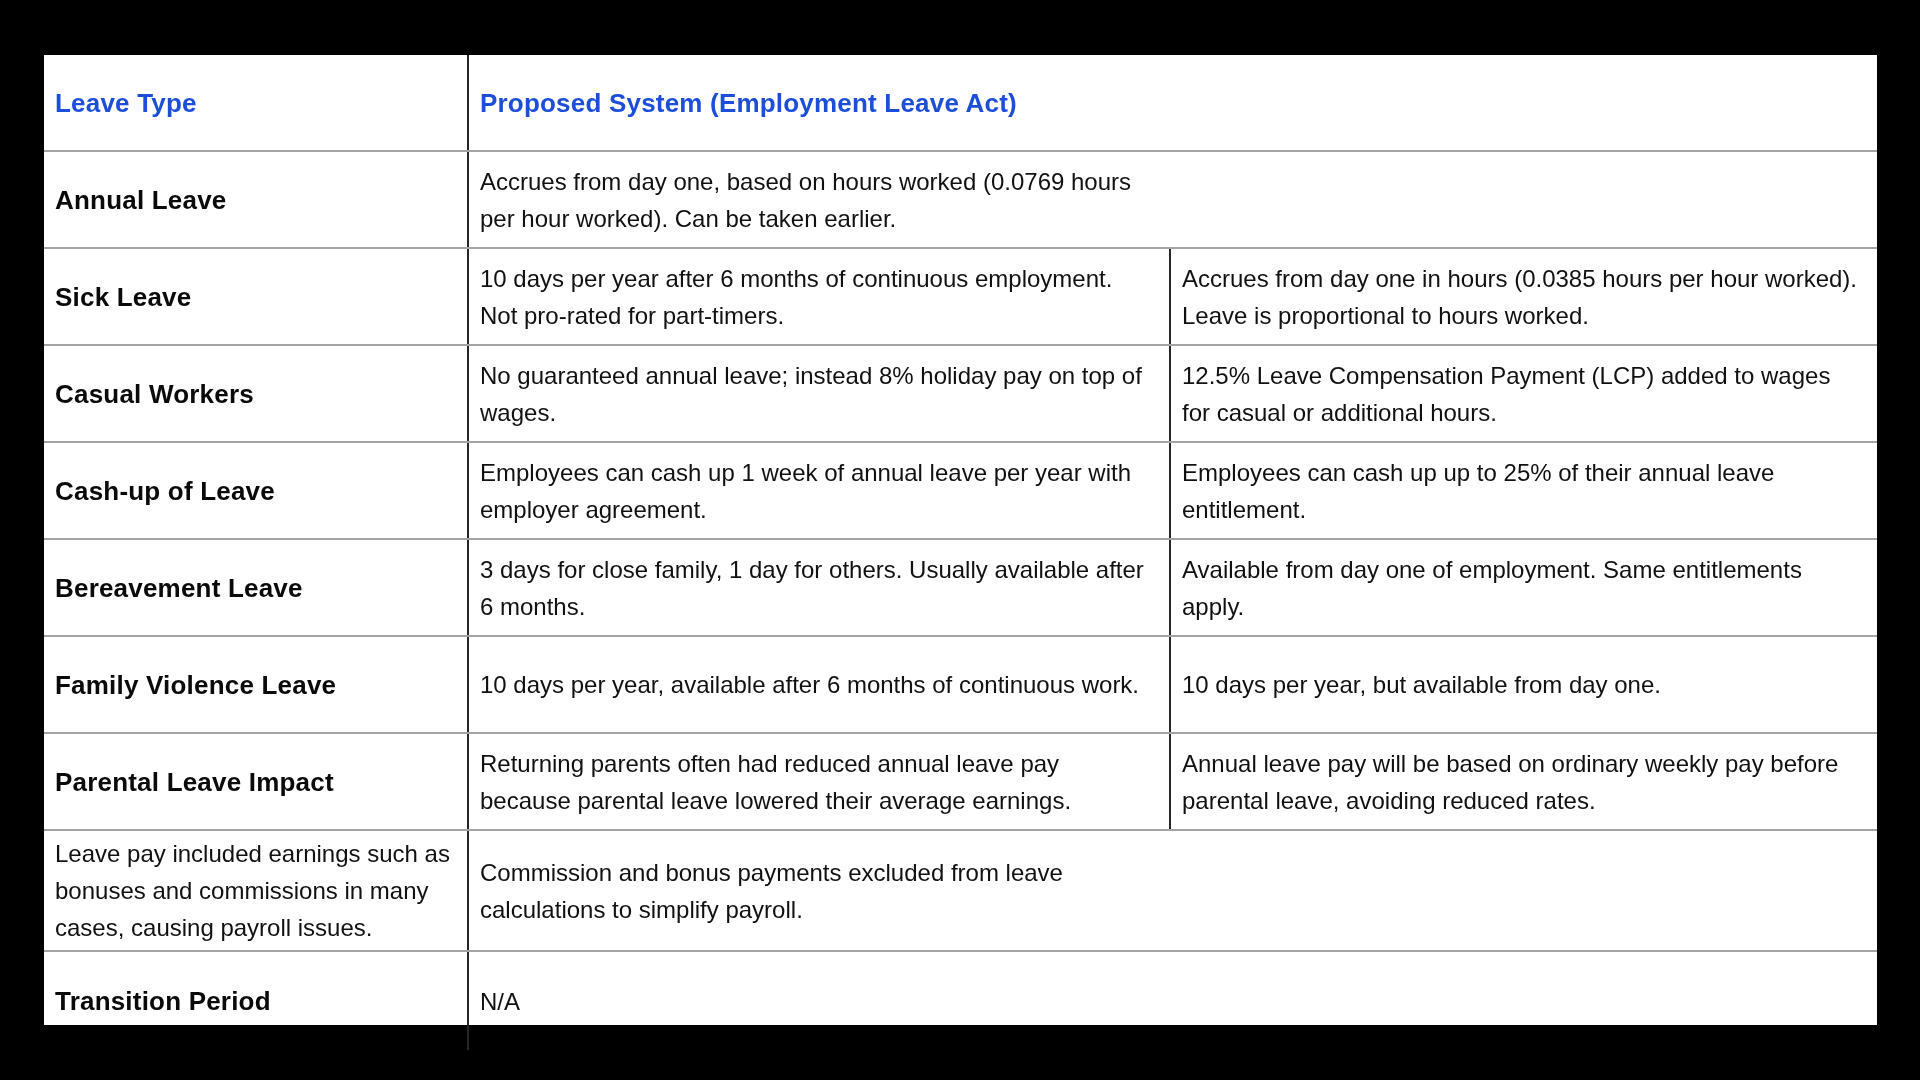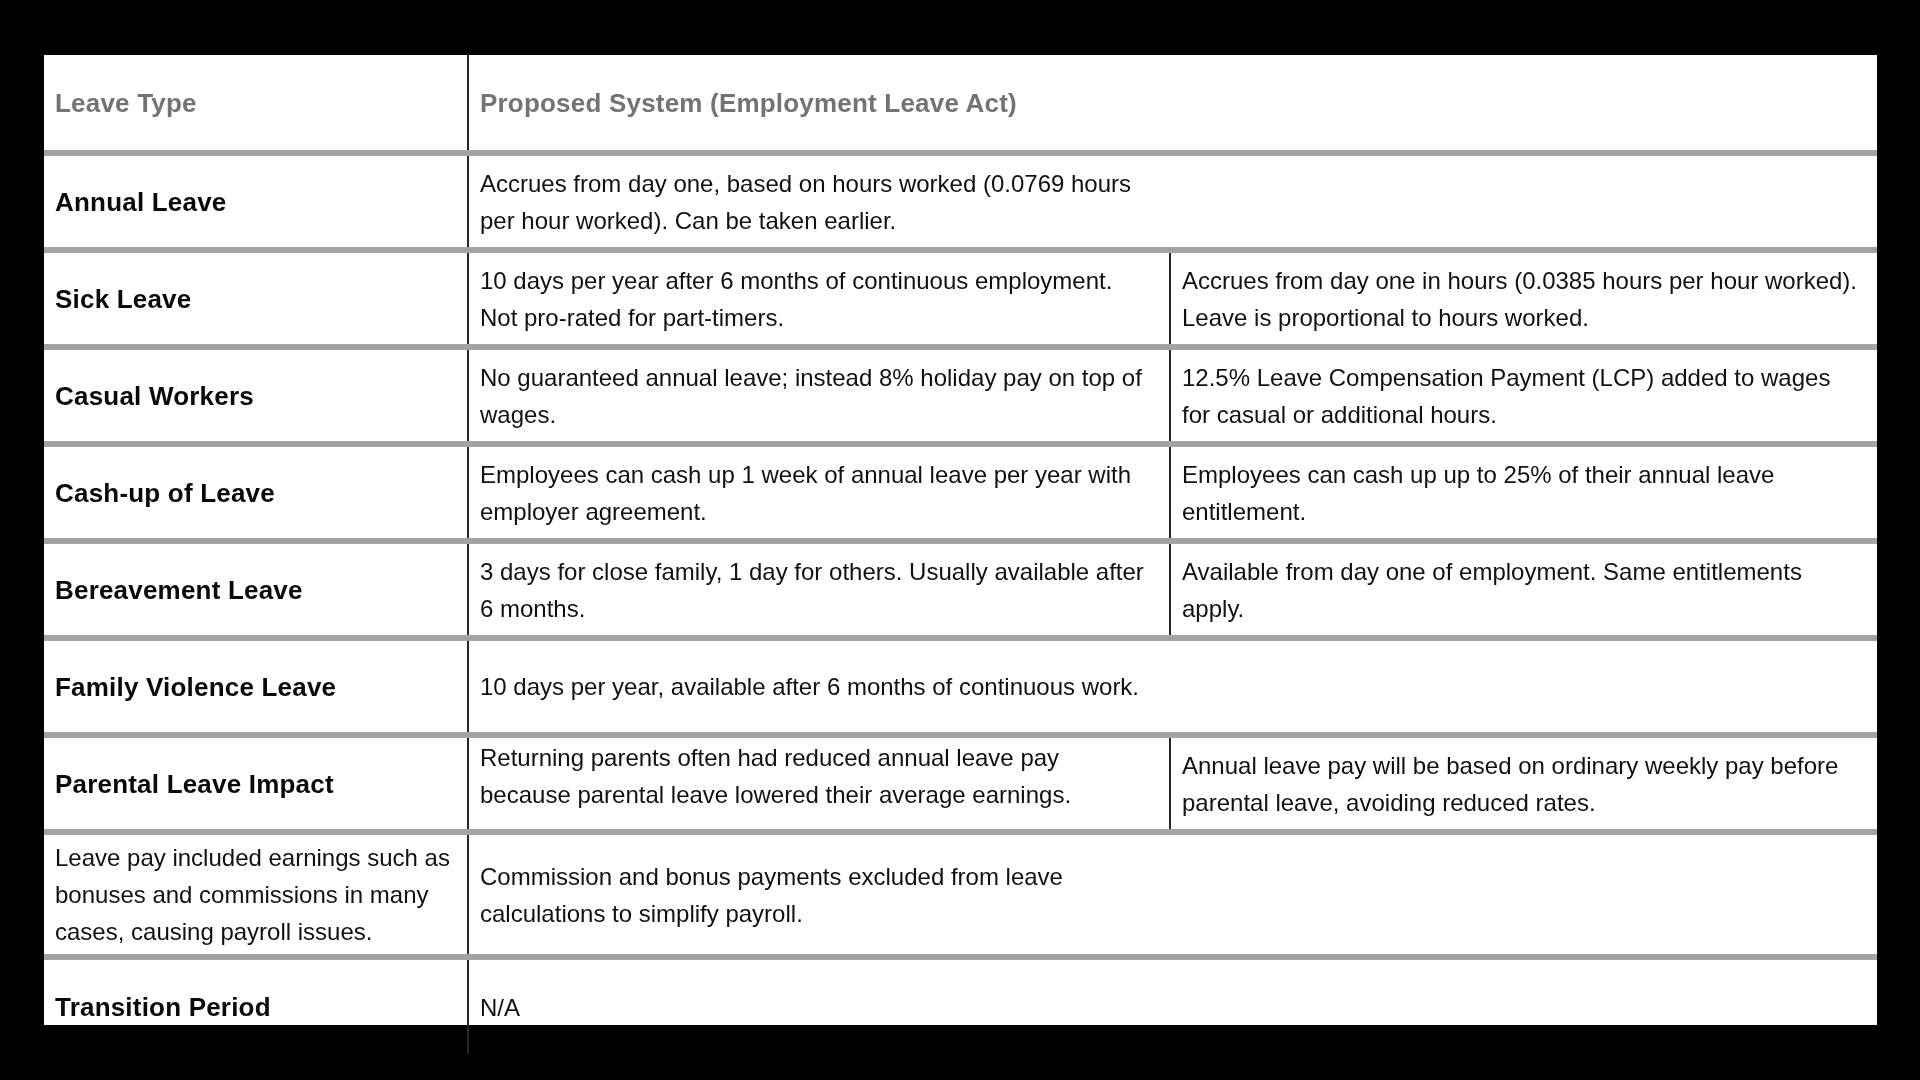--- a/index.html
+++ b/index.html
@@ -23,21 +23,21 @@
     height: 970px;
     background: #ffffff;
     display: flex;
     flex-direction: column;
     box-sizing: border-box;
   }
   .trow {
     display: grid;
     grid-template-columns: 423px 702px 708px;
     flex: 0 0 97px;
-    border-top: 6px solid #a3a3a3;
+    border-top: 2px solid #a3a3a3;
     box-sizing: border-box;
   }
   .trow.header-row {
     border-top: none;
     flex: 0 0 95px;
   }
   .trow:last-child {
     flex: 0 0 100px;
   }
   .cell {
@@ -57,32 +57,32 @@
     font-size: 26px;
     line-height: 34px;
     color: #0a0a0a;
     white-space: pre-line;
     letter-spacing: 0.2px;
   }
   .header-cell {
     font-weight: 700;
     font-size: 26px;
     line-height: 34px;
-    color: #737373;
+    color: #1d4ed8;
     letter-spacing: 0.2px;
   }
   .body-cell {
     font-size: 24px;
     line-height: 37px;
     font-weight: 400;
   }
   
   .clip-bottom {
     justify-content: flex-start;
-    padding-top: 1px;
+    padding-top: 11px;
   }
 </style>
 </head>
 <body>
 
 <div class="stage">
   <div class="doc-table">
 
     <div class="trow header-row">
       <div class="cell header-cell">Leave Type</div>
@@ -114,20 +114,21 @@
 
     <div class="trow">
       <div class="cell label-cell">Bereavement Leave</div>
       <div class="cell body-cell">3 days for close family, 1 day for others. Usually available after 6 months.</div>
       <div class="cell body-cell">Available from day one of employment. Same entitlements apply.</div>
     </div>
 
     <div class="trow">
       <div class="cell label-cell">Family Violence Leave</div>
       <div class="cell body-cell">10 days per year, available after 6 months of continuous work.</div>
+      <div class="cell body-cell">10 days per year, but available from day one.</div>
     </div>
 
     <div class="trow">
       <div class="cell label-cell">Parental Leave Impact</div>
       <div class="cell body-cell clip-bottom">Returning parents often had reduced annual leave pay because parental leave lowered their average earnings.</div>
       <div class="cell body-cell">Annual leave pay will be based on ordinary weekly pay before parental leave, avoiding reduced rates.</div>
     </div>
 
     <div class="trow">
       <div class="cell body-cell">Leave pay included earnings such as bonuses and commissions in many cases, causing payroll issues.</div>

